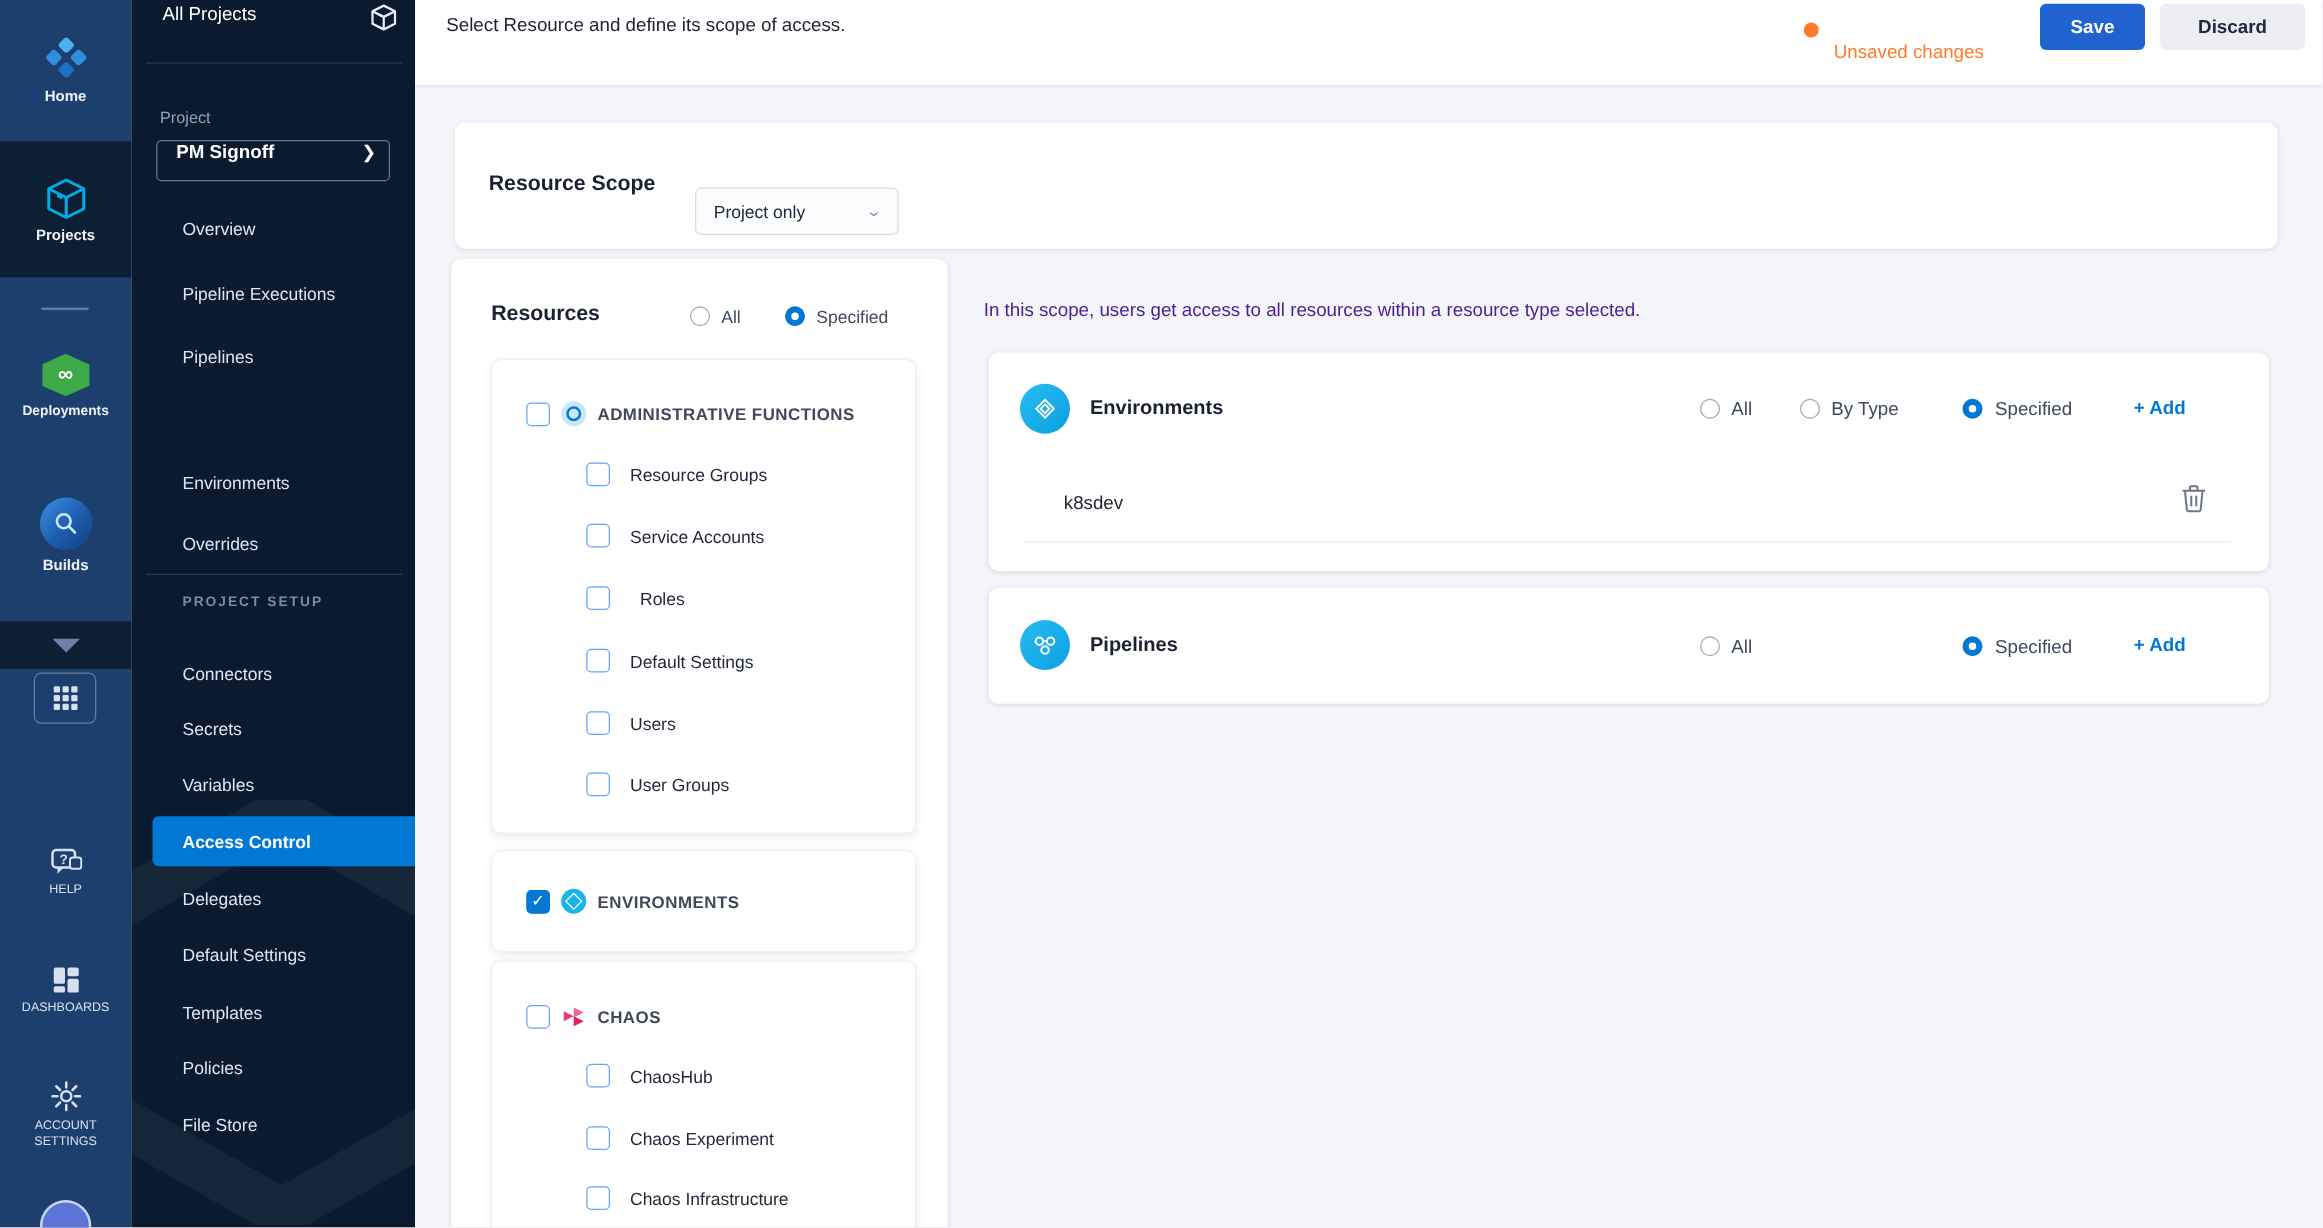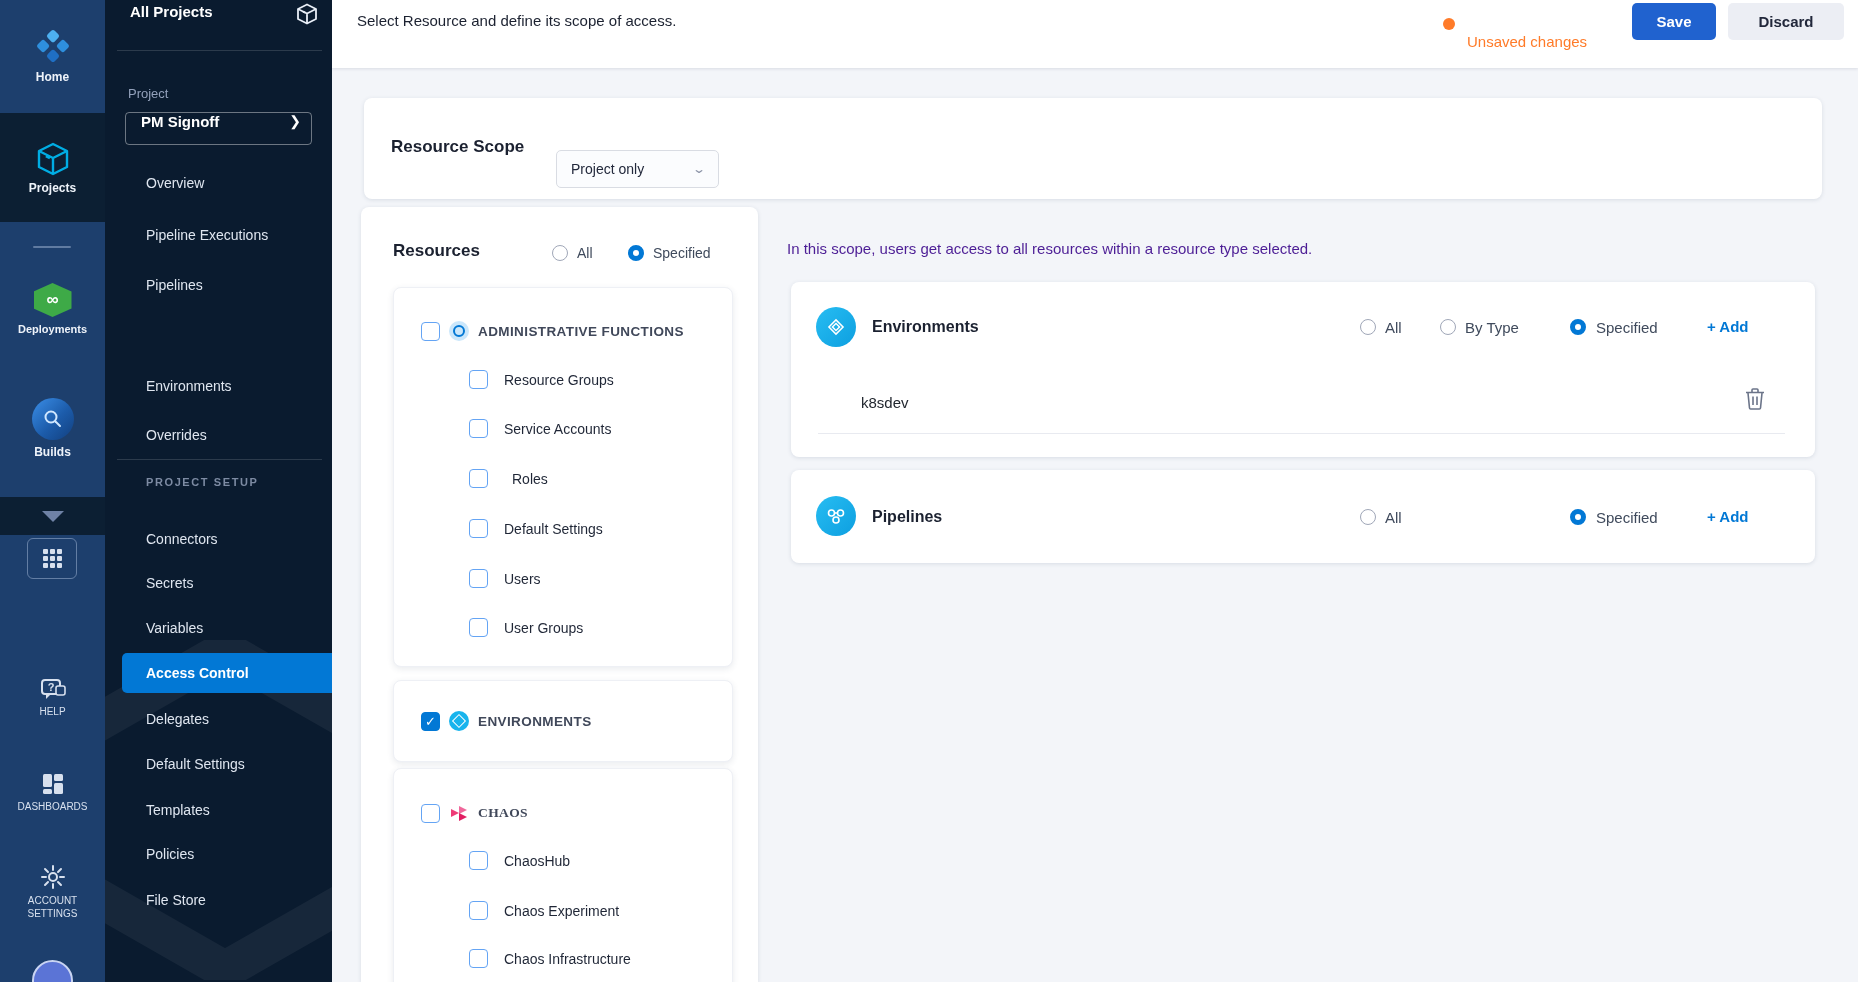--- a/index.html
+++ b/index.html
@@ -189,21 +189,21 @@
   </div>
 
   <div class="avatar"></div>
 </div>
 
 <div id="sidebar" class="abs">
   <svg class="watermark" width="300" height="340" viewBox="0 0 300 340">
     <path d="M150 10 L290 90 L290 250 L150 330 L10 250 L10 90 Z" fill="none" stroke="#ffffff" stroke-width="38"></path>
   </svg>
 
-  <div style="position:absolute;left:25px;top:3px;font-size:15px;color:#fff;font-weight:bold;cursor:pointer;">All Projects</div>
+  <div style="position:absolute;left:25px;top:3px;font-size:15px;color:#fff;font-weight:normal;cursor:pointer;">All Projects</div>
   <svg style="position:absolute;left:190px;top:2px;cursor:pointer;" width="24" height="24" viewBox="0 0 24 24" fill="none" stroke="#e8eef7" stroke-width="1.8" stroke-linejoin="round">
     <path d="M12 2.5 L21 7 L21 17 L12 21.5 L3 17 L3 7 Z"></path>
     <path d="M3 7 L12 11.5 L21 7 M12 11.5 L12 21.5"></path>
     <path d="M8 9.6 L10.5 10.8"></path>
   </svg>
 
   <div class="sb-divider" style="top:50px;"></div>
 
   <div style="position:absolute;left:23px;top:86px;font-size:13px;color:#93a1bb;">Project</div>
 
@@ -298,21 +298,21 @@
         <div class="grp-head" style="left:27px;top:30px;">
           <div class="cb checked">✓</div>
           <div class="ic-circle ic-env-s">
               <i></i>
             </div>
           <div class="grp-name">ENVIRONMENTS</div>
         </div>
       </div>
 
       <div class="group-card" style="top:561px;height:430px;">
-        <div class="grp-head" style="left:27px;top:34px;font-family:Liberation Serif, serif;">
+        <div class="grp-head" style="left:27px;top:34px;">
           <div class="cb"></div>
           <svg width="20" height="20" viewBox="0 0 20 20">
             <path d="M2 6 L10 10 L2 14 Z" fill="#ee3b77"></path>
             <path d="M10 3 L18 7 L10 11 Z" fill="#f0679b"></path>
             <path d="M10 10 L18 14 L10 18 Z" fill="#e21d62"></path>
           </svg>
           <div class="grp-name">CHAOS</div>
         </div>
         <div class="sub-row" style="left:75px;top:82px;">
             <div class="cb"></div>
@@ -341,21 +341,21 @@
       <div class="res-title" style="top:36px;">Environments</div>
 
       <div class="radio" style="position:absolute;left:569px;top:37px;"></div>
       <div class="rlabel" style="position:absolute;left:594px;top:37px;font-size:15px;">All</div>
       <div class="radio" style="position:absolute;left:649px;top:37px;"></div>
       <div class="rlabel" style="position:absolute;left:674px;top:37px;font-size:15px;">By Type</div>
       <div class="radio on" style="position:absolute;left:779px;top:37px;"></div>
       <div class="rlabel" style="position:absolute;left:805px;top:37px;font-size:15px;">Specified</div>
       <div class="add-link" style="left:916px;top:36px;">+ Add</div>
 
-      <div class="item-txt" style="left:70px;top:112px;">k8sdev</div>
+      <div class="item-txt" style="left:60px;top:112px;">k8sdev</div>
       <svg class="trash" style="left:954px;top:105px;" width="20" height="24" viewBox="0 0 20 24" fill="none" stroke="#6b7489" stroke-width="1.6">
         <path d="M3 6 L4.5 21 Q4.6 22 5.6 22 L14.4 22 Q15.4 22 15.5 21 L17 6"></path>
         <path d="M1 5.5 L19 5.5 M7 5 L7 3 Q7 2 8 2 L12 2 Q13 2 13 3 L13 5"></path>
         <path d="M8 9.5 L8 18 M12 9.5 L12 18"></path>
       </svg>
       <div class="row-div" style="top:151px;"></div>
     </div>
 
     <div class="card abs res-card" id="pipe-card">
       <div class="res-ic" style="top:26px;">

